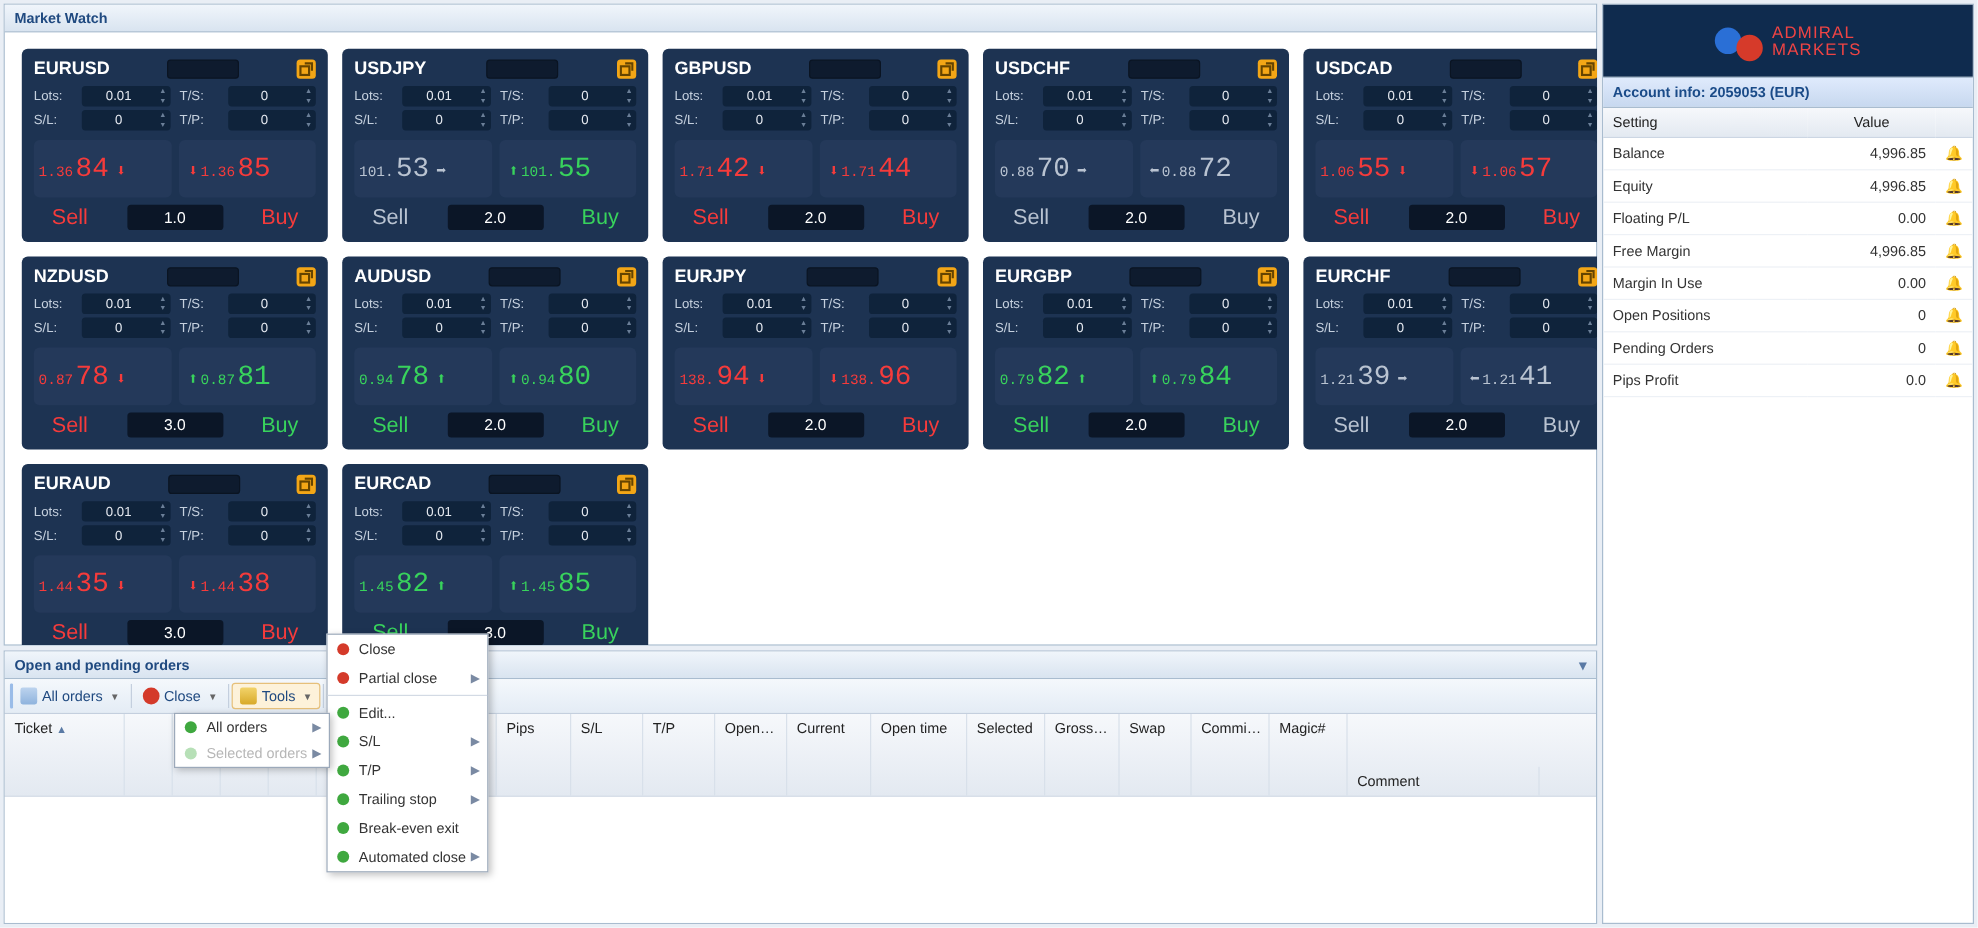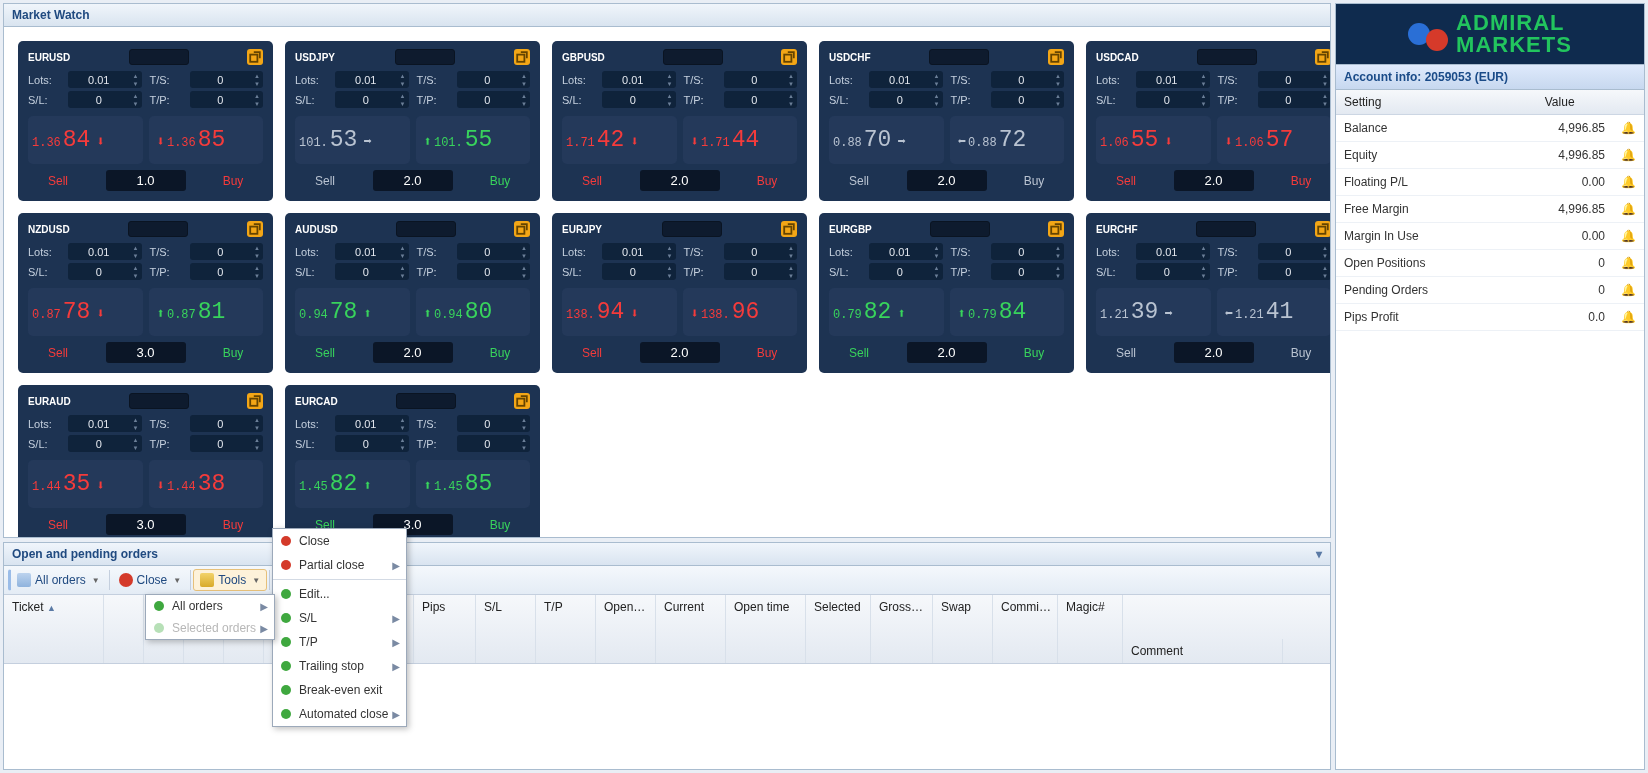--- a/index.html
+++ b/index.html
@@ -11,48 +11,48 @@
 
 .panel { border:1px solid #a9bccf; background:#fff; display:flex; flex-direction:column; }
 .panel-title { background:linear-gradient(#f0f5fb,#d9e4f0); border-bottom:1px solid #a9bccf; color:#204a80; font-weight:bold; padding:4px 8px; display:flex; align-items:center; justify-content:space-between; }
 .panel-body { flex:1; overflow:auto; position:relative; }
 
 
 #market-watch .panel-body { padding:14px; }
 .mw-grid { display:grid; grid-template-columns:repeat(5,255px); gap:12px; }
 .card { background:#1d3352; border-radius:5px; color:#cdd7e4; padding:8px 10px 10px; font-size:12px; }
 .card-head { display:flex; align-items:center; justify-content:space-between; margin-bottom:6px; }
-.card-sym { font-weight:bold; font-size:10px; color:#fff; }
+.card-sym { font-weight:bold; font-size:15px; color:#fff; }
 .card-box { width:60px; height:16px; background:#0e1b2e; border:1px solid #0a1422; border-radius:3px; }
 .card-pop { width:16px; height:16px; background:#f3a616; border-radius:3px; display:flex; align-items:center; justify-content:center; font-size:10px; color:#654400; }
 .card-row { display:flex; align-items:center; margin:3px 0; gap:8px; }
 .card-row .lab { width:32px; color:#c5d0de; font-size:11px; }
 .card-row .val { flex:1; display:flex; align-items:center; background:#0f233b; border-radius:3px; height:17px; }
 .card-row .num { flex:1; text-align:center; color:#e4e8ef; font-size:11px; }
 .card-row .spin { width:12px; display:flex; flex-direction:column; }
 .card-row .spin span { height:8px; display:flex; align-items:center; justify-content:center; font-size:6px; color:#6b7f98; }
 .card-main { display:flex; gap:6px; margin-top:8px; }
 .side { flex:1; background:#24395a; border-radius:5px; padding:4px; text-align:center; height:48px; display:flex; flex-direction:column; justify-content:center; }
 .price { font-size:12px; display:flex; align-items:baseline; justify-content:flex-start; gap:2px;font-family:Liberation Mono, monospace; }
 .price .big { font-size:23px; font-weight:400; }
 .arrow { margin-left:4px; font-size:14px; display:inline-block; }
 .c-up { color:#38d35c; }
 .c-dn { color:#f53b3b; }
 .c-nt { color:#b9c3d1; }
 .card-foot { display:flex; align-items:center; margin-top:6px; }
-.card-foot .btn { flex:0 0 60px; text-align:center; font-size:12px; }
+.card-foot .btn { flex:0 0 60px; text-align:center; font-size:18px; }
 .card-foot .mid { flex:1; display:flex; justify-content:center; }
 .card-foot .mid .box { background:#0b1627; color:#fff; border-radius:3px; padding:3px 0; width:80px; text-align:center; font-size:13px; }
 
 
 .logo { background:#0f2b4e; height:60px; display:flex; align-items:center; justify-content:center; gap:8px; }
 .logo-dots { display:flex; align-items:center; gap:0px; }
 .logo-dots .d { width:22px; height:22px; border-radius:50%; }
 .logo-dots .d1{background:#2a6fd6;} .logo-dots .d2{background:#d63a2a; margin-left:-4px; margin-top:12px;}
-.logo-txt { color:#22c55e; font-weight:bold; font-size:22px; line-height:1; letter-spacing:1px; }
+.logo-txt { color:#ef4444; font-weight:normal; font-size:14px; line-height:1; letter-spacing:1px; }
 .acct-head { background:linear-gradient(#dfeafc,#c7d8ef); color:#1a4b88; font-weight:bold; padding:5px 8px; border-bottom:1px solid #a9bccf; border-top:1px solid #a9bccf;}
 .acct-table { width:100%; border-collapse:collapse; }
 .acct-table th { background:linear-gradient(#f6f8fb,#e3e9f1); text-align:left; padding:5px 8px; font-weight:normal; color:#222; border-bottom:1px solid #ccd6e3;}
 .acct-table th:nth-child(2){ text-align:center; }
 .acct-table td { padding:6px 8px; border-bottom:1px solid #edf1f6; }
 .acct-table td:nth-child(2){ text-align:right; }
 .bell { color:#c8cfd8; font-size:12px; text-align:center; width:20px;}
 
 
 .toolbar { display:flex; align-items:center; gap:0px; padding:3px 4px; background:linear-gradient(#f4f8fc,#e4ecf5); border-bottom:1px solid #c4cfde; }

